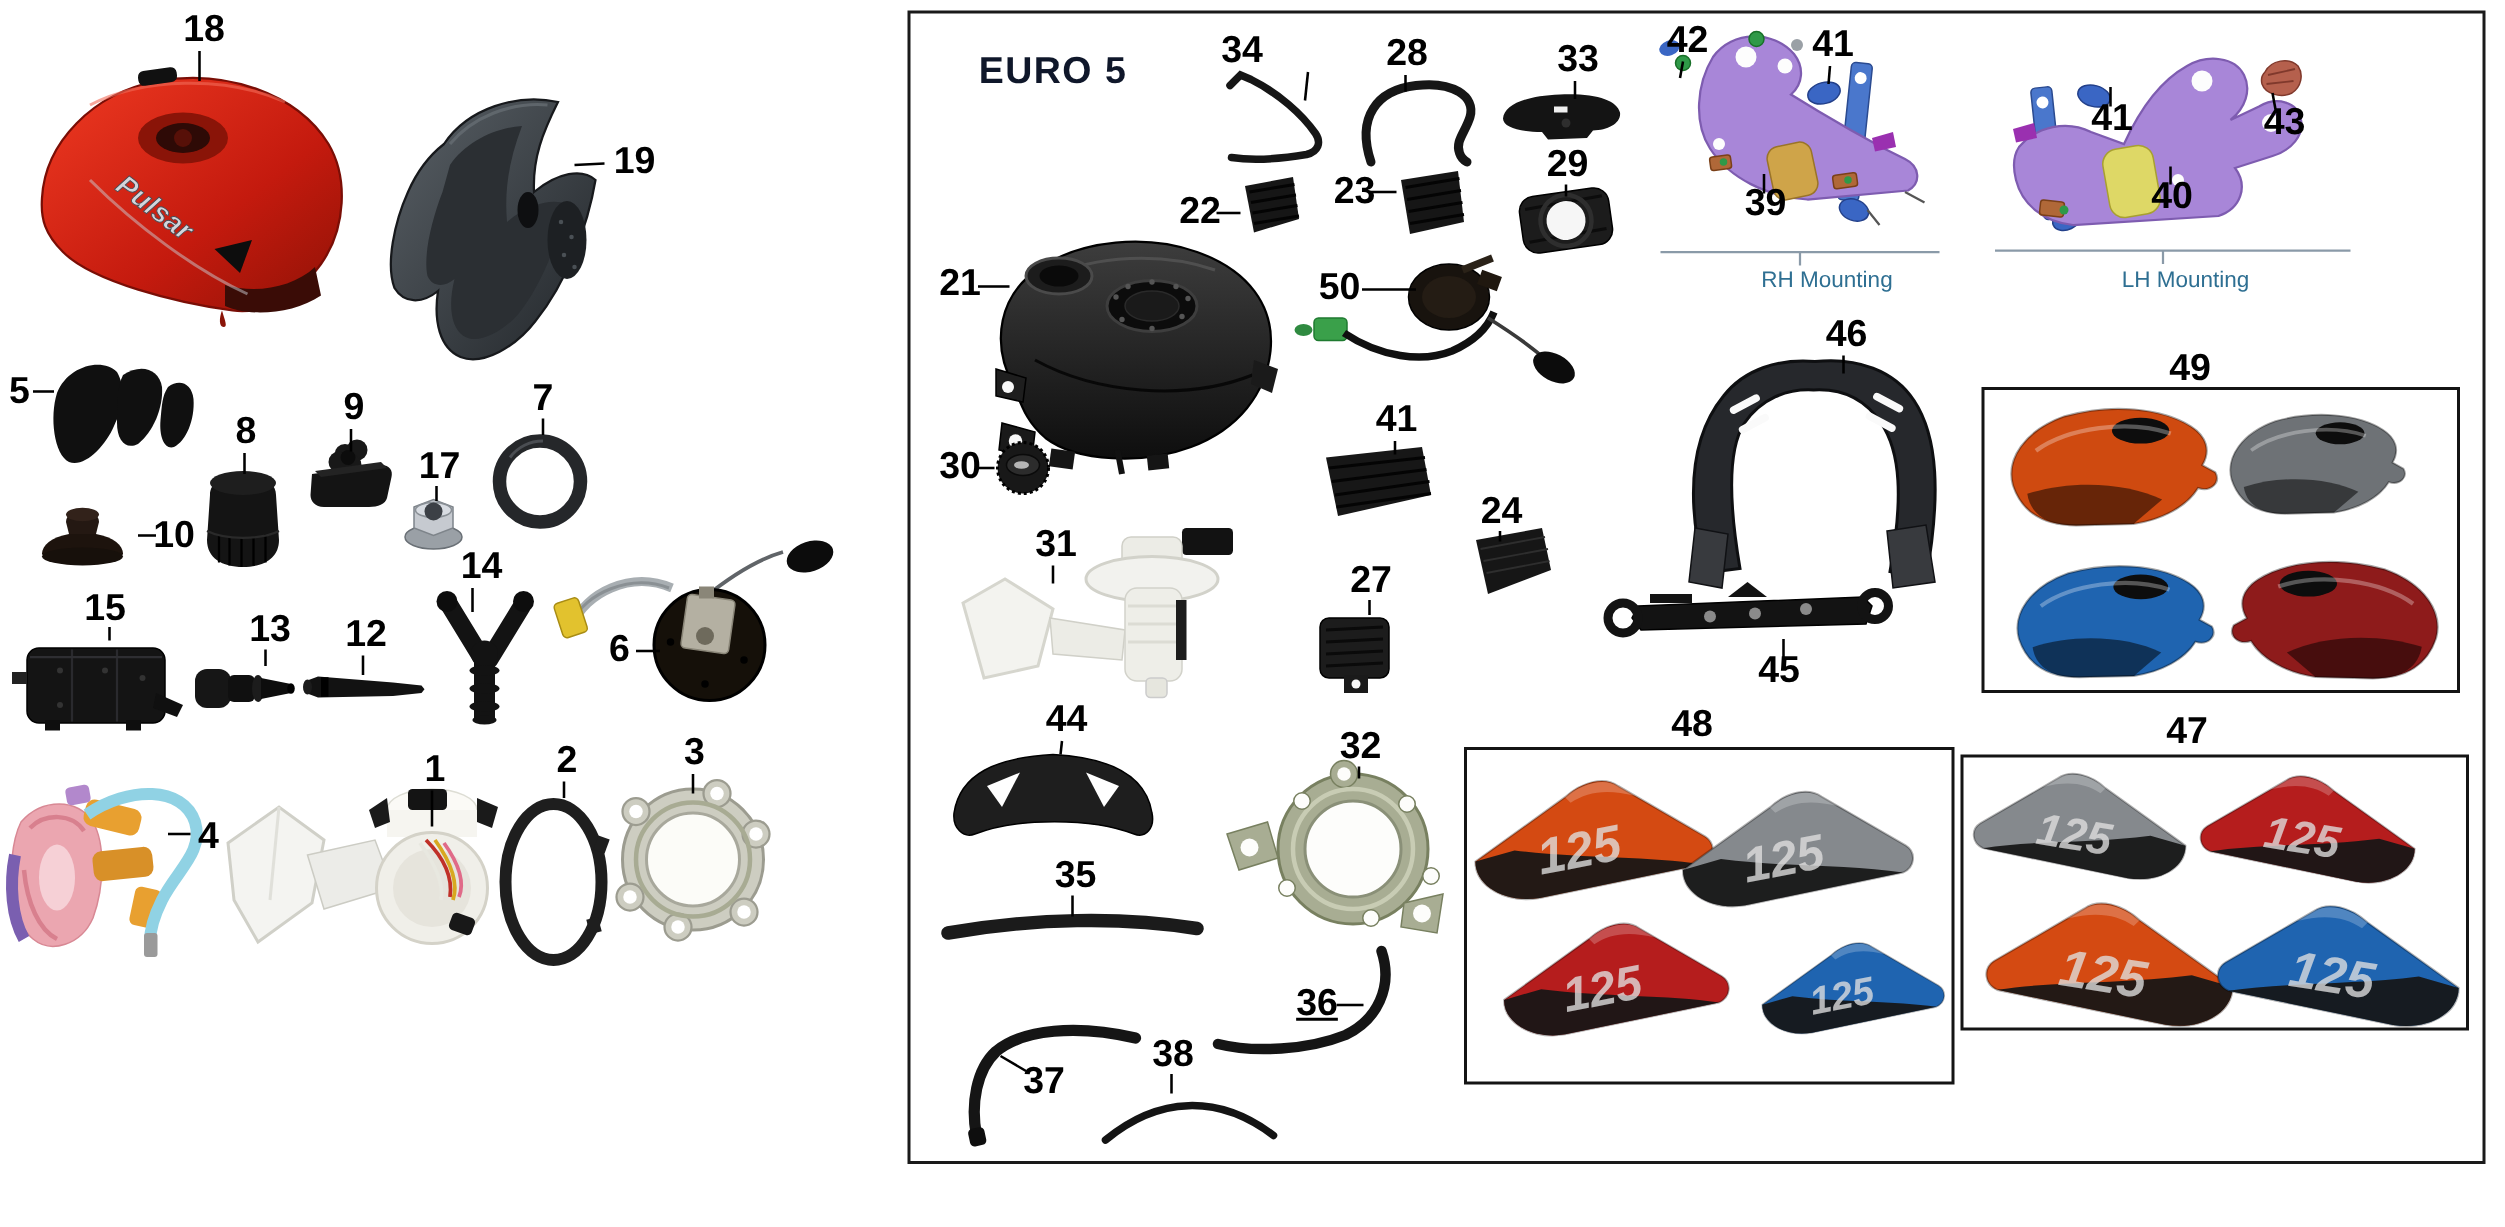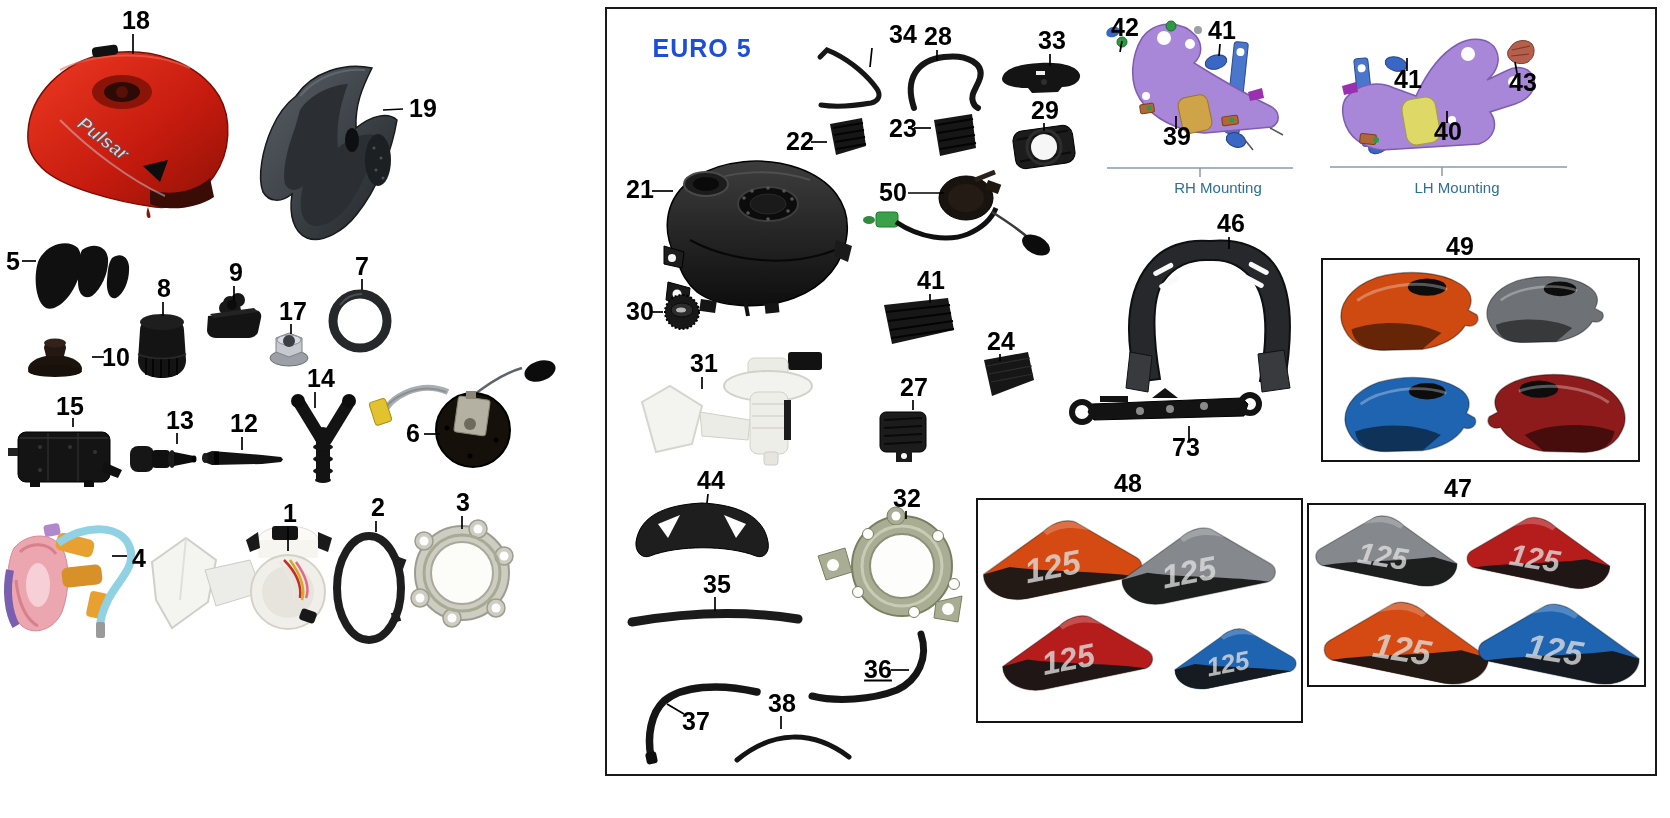--- a/index.html
+++ b/index.html
@@ -6,21 +6,21 @@
   #stage{position:relative;width:1670px;height:818px;background:#ffffff;overflow:hidden;
          font-family:"Liberation Sans",sans-serif;}
   #illustration,#overlay{position:absolute;left:0;top:0;}
   #overlay{pointer-events:none;}
   .part-num{position:absolute;transform:translate(-50%,-50%);font-weight:bold;
             font-size:25px;color:#000;white-space:nowrap;line-height:1;}
   .group-box{position:absolute;border:2px solid #141414;box-sizing:border-box;}
   #euro5-frame{position:absolute;left:605px;top:7px;width:1052px;height:769px;
                border:2px solid #1a1a1a;box-sizing:border-box;}
   #euro5-title{position:absolute;left:702px;top:48px;transform:translate(-50%,-50%);
-               font-weight:bold;font-size:25px;color:#1d4ed8;letter-spacing:1px;white-space:nowrap;}
+               font-weight:bold;font-size:25px;color:#0f172a;letter-spacing:1px;white-space:nowrap;}
   .mount-label{position:absolute;transform:translate(-50%,-50%);font-size:15px;
                color:#2e6f92;white-space:nowrap;}
   .leader{stroke:#000;stroke-width:1.7;}
 </style>
 </head>
 <body>
 
 <div id="stage">
 
   <div id="euro5-frame"></div>
@@ -594,34 +594,34 @@
       <div class="part-num" style="left: 70px; top: 406px;">15</div>
       <div class="part-num" style="left: 180px; top: 420px;">13</div>
       <div class="part-num" style="left: 244px; top: 423px;">12</div>
       <div class="part-num" style="left: 321px; top: 378px;">14</div>
       <div class="part-num" style="left: 413px; top: 433px;">6</div>
       <div class="part-num" style="left: 139px; top: 558px;">4</div>
       <div class="part-num" style="left: 290px; top: 513px;">1</div>
       <div class="part-num" style="left: 378px; top: 507px;">2</div>
       <div class="part-num" style="left: 463px; top: 502px;">3</div>
       <div class="part-num" style="left: 640px; top: 189px;">21</div>
-      <div class="part-num" style="left: 903px; top: 34px;">34</div>
+      <div class="part-num" style="left: 828px; top: 34px;">34</div>
       <div class="part-num" style="left: 938px; top: 36px;">28</div>
       <div class="part-num" style="left: 1052px; top: 40px;">33</div>
       <div class="part-num" style="left: 1045px; top: 110px;">29</div>
       <div class="part-num" style="left: 800px; top: 141px;">22</div>
       <div class="part-num" style="left: 903px; top: 128px;">23</div>
       <div class="part-num" style="left: 893px; top: 192px;">50</div>
       <div class="part-num" style="left: 640px; top: 311px;">30</div>
       <div class="part-num" style="left: 931px; top: 280px;">41</div>
       <div class="part-num" style="left: 1001px; top: 341px;">24</div>
       <div class="part-num" style="left: 704px; top: 363px;">31</div>
       <div class="part-num" style="left: 914px; top: 387px; text-align: center;">27</div>
       <div class="part-num" style="left: 1231px; top: 223px;">46</div>
-      <div class="part-num" style="left: 1186px; top: 447px;">73</div>
+      <div class="part-num" style="left: 1186px; top: 447px;">45</div>
       <div class="part-num" style="left: 711px; top: 480px;">44</div>
       <div class="part-num" style="left: 717px; top: 584px;">35</div>
       <div class="part-num" style="left: 907px; top: 498px;">32</div>
       <div class="part-num" style="left: 878px; top: 669px; text-decoration: underline;">36</div>
       <div class="part-num" style="left: 696px; top: 721px;">37</div>
       <div class="part-num" style="left: 782px; top: 703px;">38</div>
       <div class="part-num" style="left: 1125px; top: 27px;">42</div>
       <div class="part-num" style="left: 1222px; top: 30px;">41</div>
       <div class="part-num" style="left: 1177px; top: 136px;">39</div>
       <div class="part-num" style="left: 1408px; top: 79px;">41</div>

